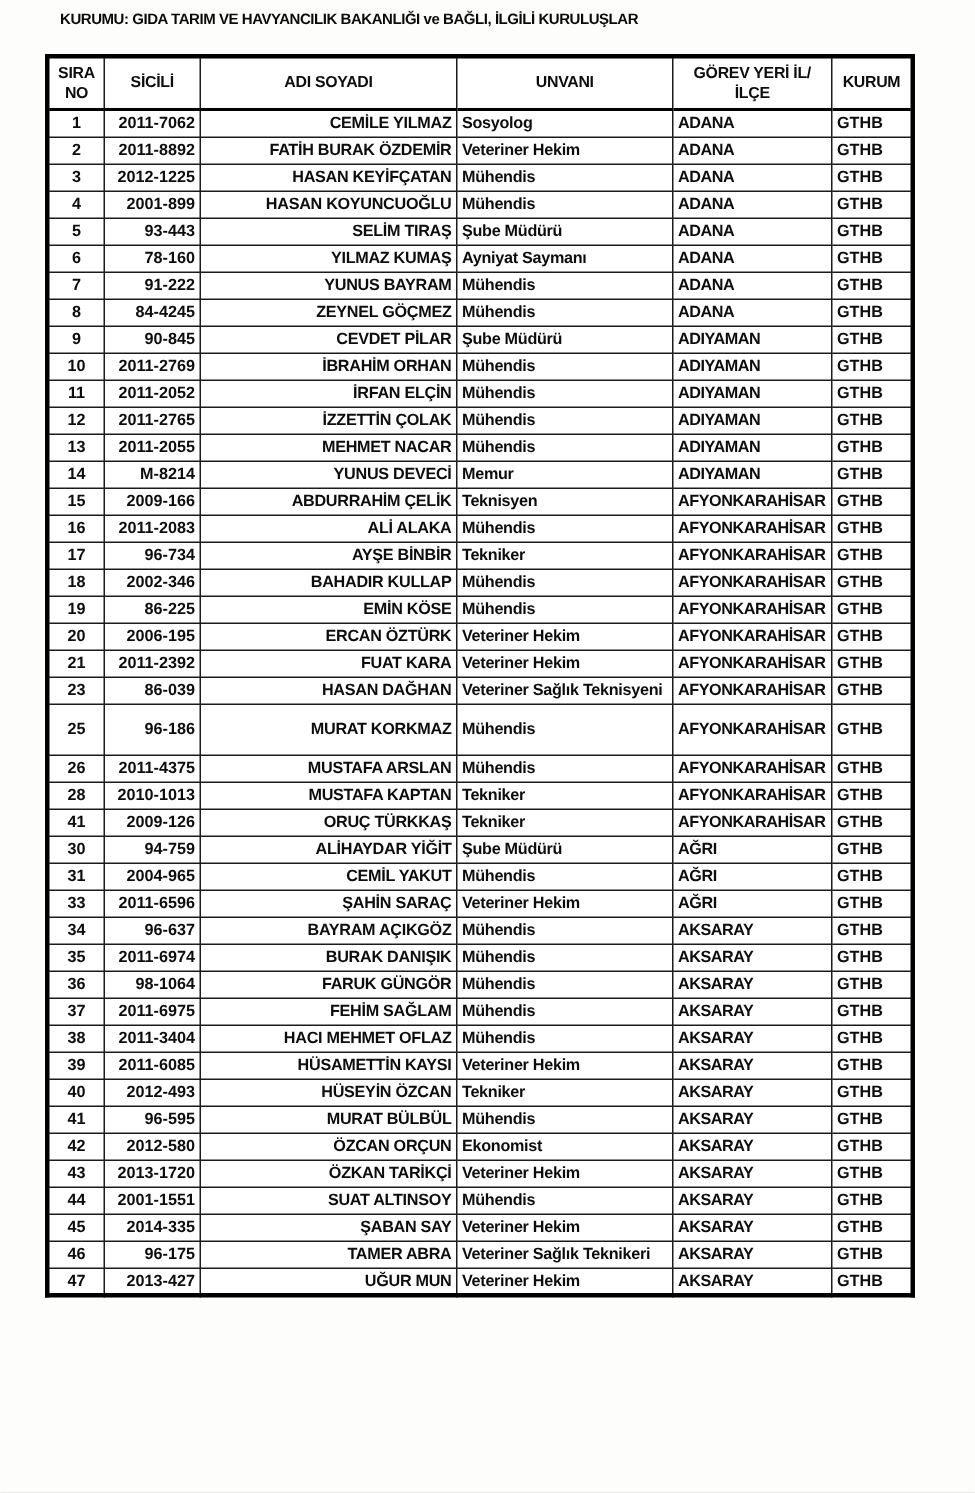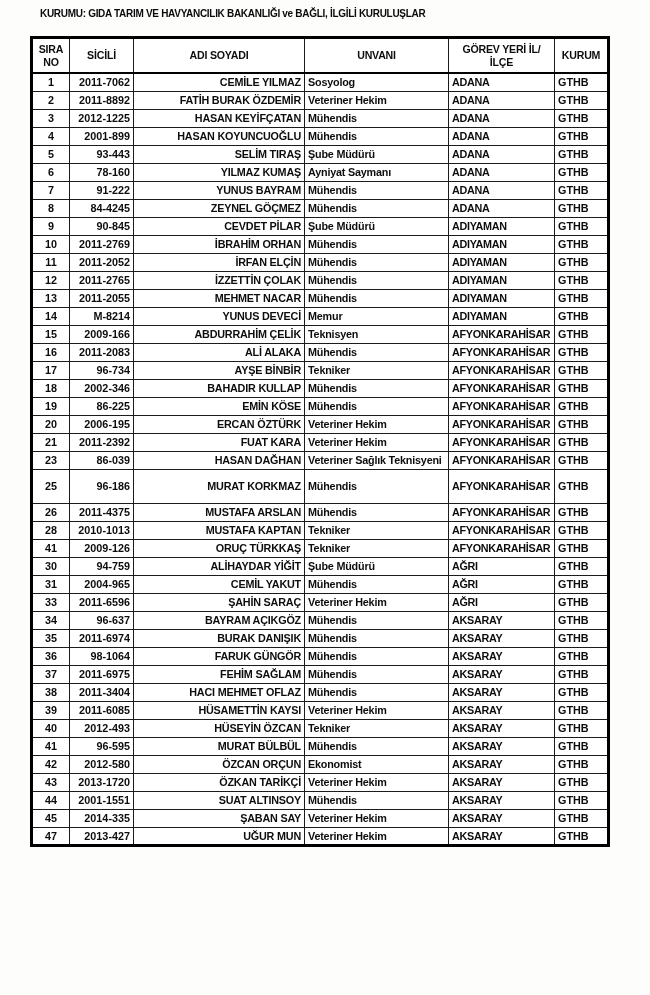--- a/index.html
+++ b/index.html
@@ -426,20 +426,28 @@
         </tr>
         <tr>
           <td class="c-sira">45</td>
           <td class="c-sicil">2014-335</td>
           <td class="c-ad">ŞABAN SAY</td>
           <td class="c-unvan">Veteriner Hekim</td>
           <td class="c-gorev">AKSARAY</td>
           <td class="c-kurum">GTHB</td>
         </tr>
         <tr>
+          <td class="c-sira">46</td>
+          <td class="c-sicil">96-175</td>
+          <td class="c-ad">TAMER ABRA</td>
+          <td class="c-unvan">Veteriner Sağlık Teknikeri</td>
+          <td class="c-gorev">AKSARAY</td>
+          <td class="c-kurum">GTHB</td>
+        </tr>
+        <tr>
           <td class="c-sira">47</td>
           <td class="c-sicil">2013-427</td>
           <td class="c-ad">UĞUR MUN</td>
           <td class="c-unvan">Veteriner Hekim</td>
           <td class="c-gorev">AKSARAY</td>
           <td class="c-kurum">GTHB</td>
         </tr>
       </tbody>
   </table>
 

